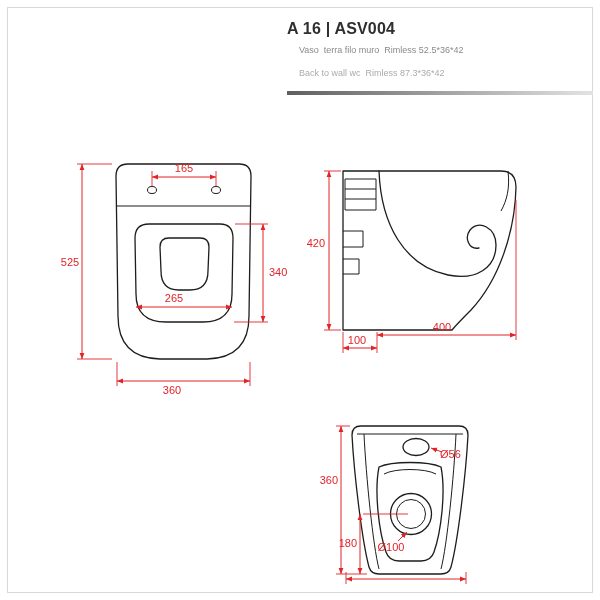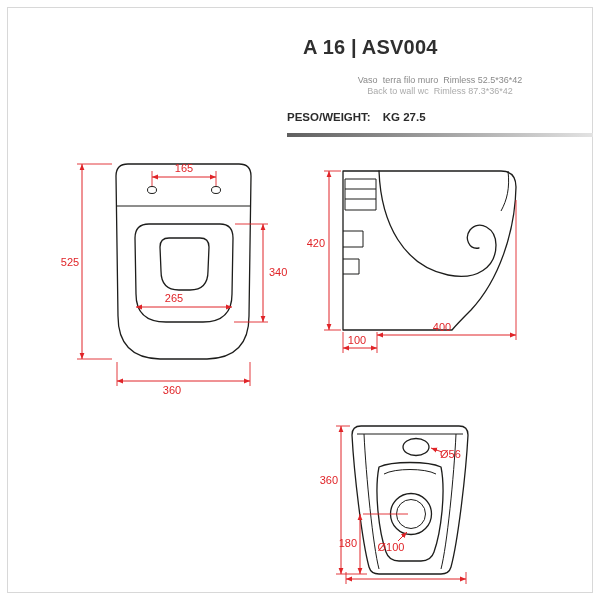--- a/index.html
+++ b/index.html
@@ -2,22 +2,22 @@
 <html><head>
 <meta charset="utf-8">
 <style>
   html,body{margin:0;padding:0;background:#ffffff;}
   .sheet{
     position:relative;width:600px;height:600px;background:#ffffff;overflow:hidden;
     font-family:"Liberation Sans", sans-serif;
   }
   .frame{position:absolute;left:7px;top:7px;right:7px;bottom:7px;border:1px solid #d8d8d8;pointer-events:none;}
   .header{position:absolute;left:287px;top:20px;width:306px;}
-  .header h1{margin:16px;font-size:20px;font-weight:700;color:#2f2f2f;letter-spacing:.2px;}
-  .desc{margin:0;font-size:9px;line-height:11px;white-space:pre;text-align:center;}
+  .header h1{margin:0;font-size:16px;font-weight:700;color:#2f2f2f;letter-spacing:.2px;}
+  .desc{margin:12px;font-size:9px;line-height:11px;white-space:pre;}
   .desc.it{margin-top:7px;color:#8a8a8a;}
   .desc.en{color:#ababab;}
   .weight{margin:14px 0 0 0;font-size:11.5px;font-weight:700;color:#2b2b2b;white-space:pre;}
   .weight .wv{margin-left:12px;}
   .rule{margin-top:10px;height:4px;width:306px;background:linear-gradient(to right,#5f5f5f,#e3e3e3);}
   svg{position:absolute;left:0;top:0;}
   .ln{stroke:#1d1d1b;stroke-width:1.3;fill:none;stroke-linejoin:round;stroke-linecap:round;}
   .lnthin{stroke:#1d1d1b;stroke-width:1;fill:none;}
   .dim-line{stroke:#e02428;stroke-width:1;fill:none;}
   .ext{stroke:#e02428;stroke-width:.9;fill:none;}
@@ -26,21 +26,20 @@
 </head>
 <body>
 
 <div class="sheet">
   <div class="frame"></div>
 
   <header class="header">
     <h1>A 16 | ASV004</h1>
     <p class="desc it">Vaso  terra filo muro  Rimless 52.5*36*42</p>
     <p class="desc en">Back to wall wc  Rimless 87.3*36*42</p>
-    <p class="weight"><span>PESO/WEIGHT:</span><span class="wv">KG 27.5</span></p>
     <div class="rule"></div>
   </header>
 
   <svg width="600" height="600" viewBox="0 0 600 600">
     <defs>
       <marker id="arrowR" viewBox="0 0 10 10" refX="9.5" refY="5" markerWidth="6.5" markerHeight="6.5" orient="auto-start-reverse">
         <path d="M 0 1.2 L 9.5 5 L 0 8.8 Z" fill="#e02428"></path>
       </marker>
     </defs>
 

